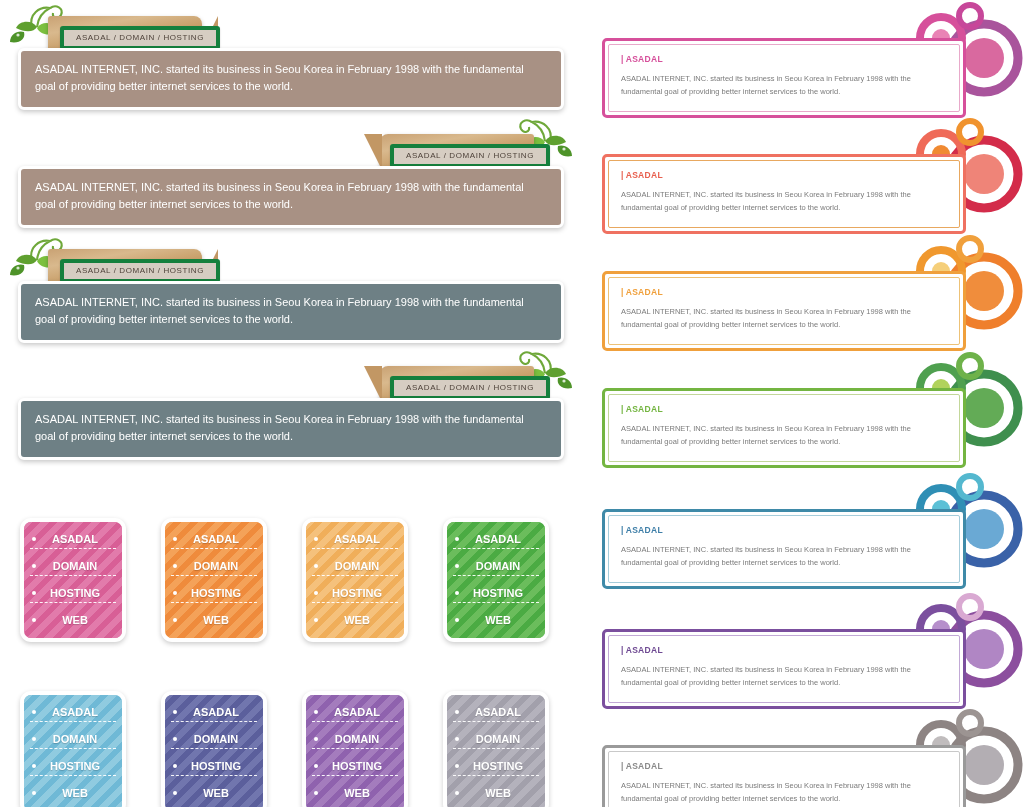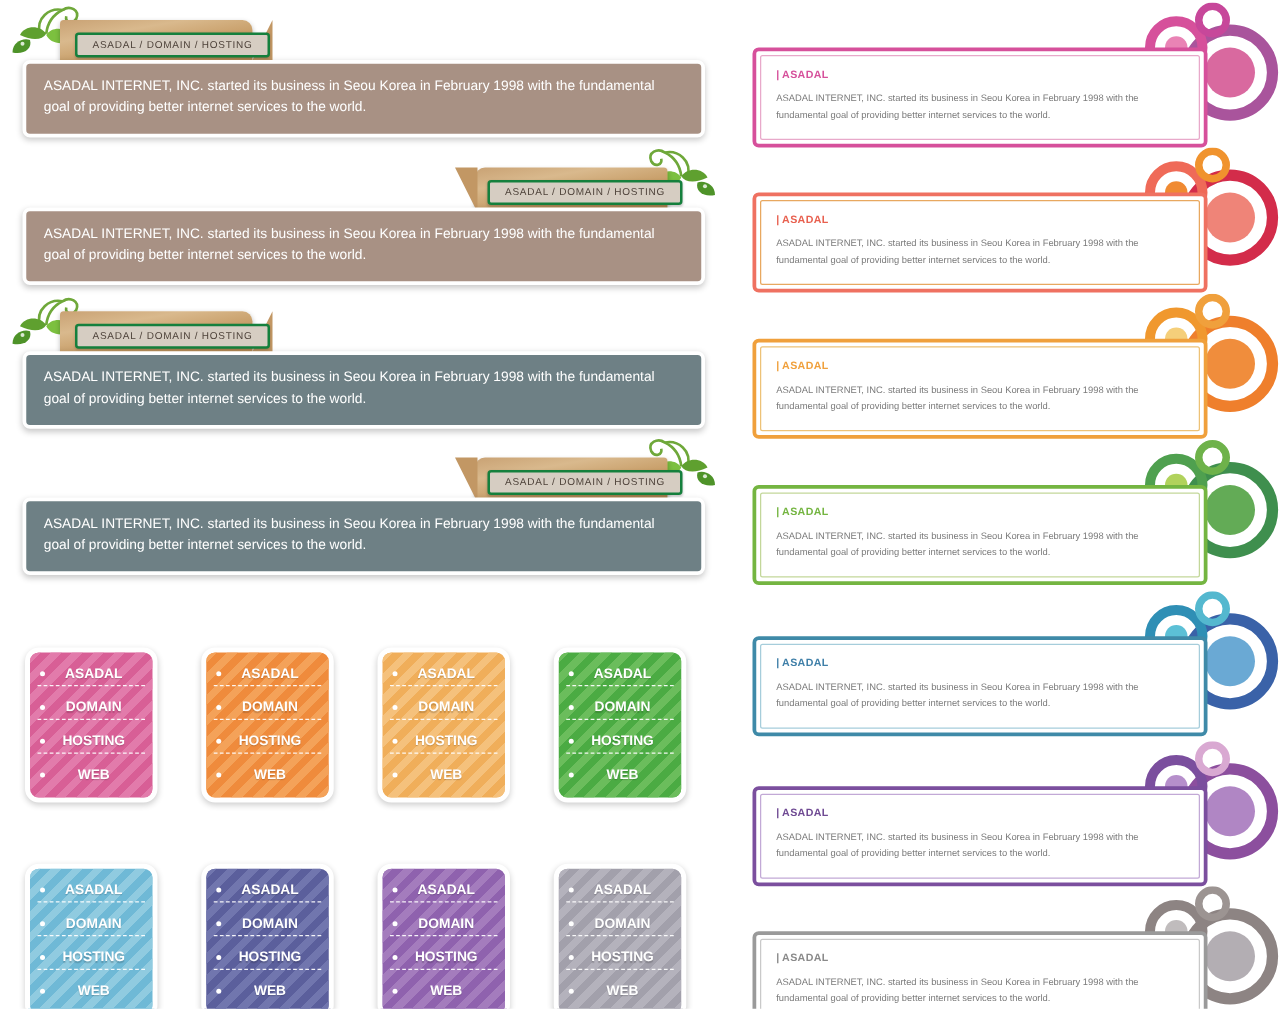--- a/index.html
+++ b/index.html
@@ -30,21 +30,21 @@
   .plaque.flip{border-radius:8px 3px 2px 2px;}
   .plaque.flip:after{
     right:auto;left:-16px;
     border-width:0 18px 36px 0;
     border-color:transparent #c29764 transparent transparent;
   }
 
   .tab{
     position:absolute;top:14px;
     background:#d6cdc2;
-    border:2px solid #15803d;
+    border:4px solid #15803d;
     border-radius:3px;
     padding:3px 12px 4px;
     font-size:8px;letter-spacing:.6px;
     color:#4e423a;white-space:nowrap;
     box-shadow:0 1px 2px rgba(0,0,0,.2);
     text-align:center;
   }
   .bbody{
     position:relative;
     border:3px solid #ffffff;

